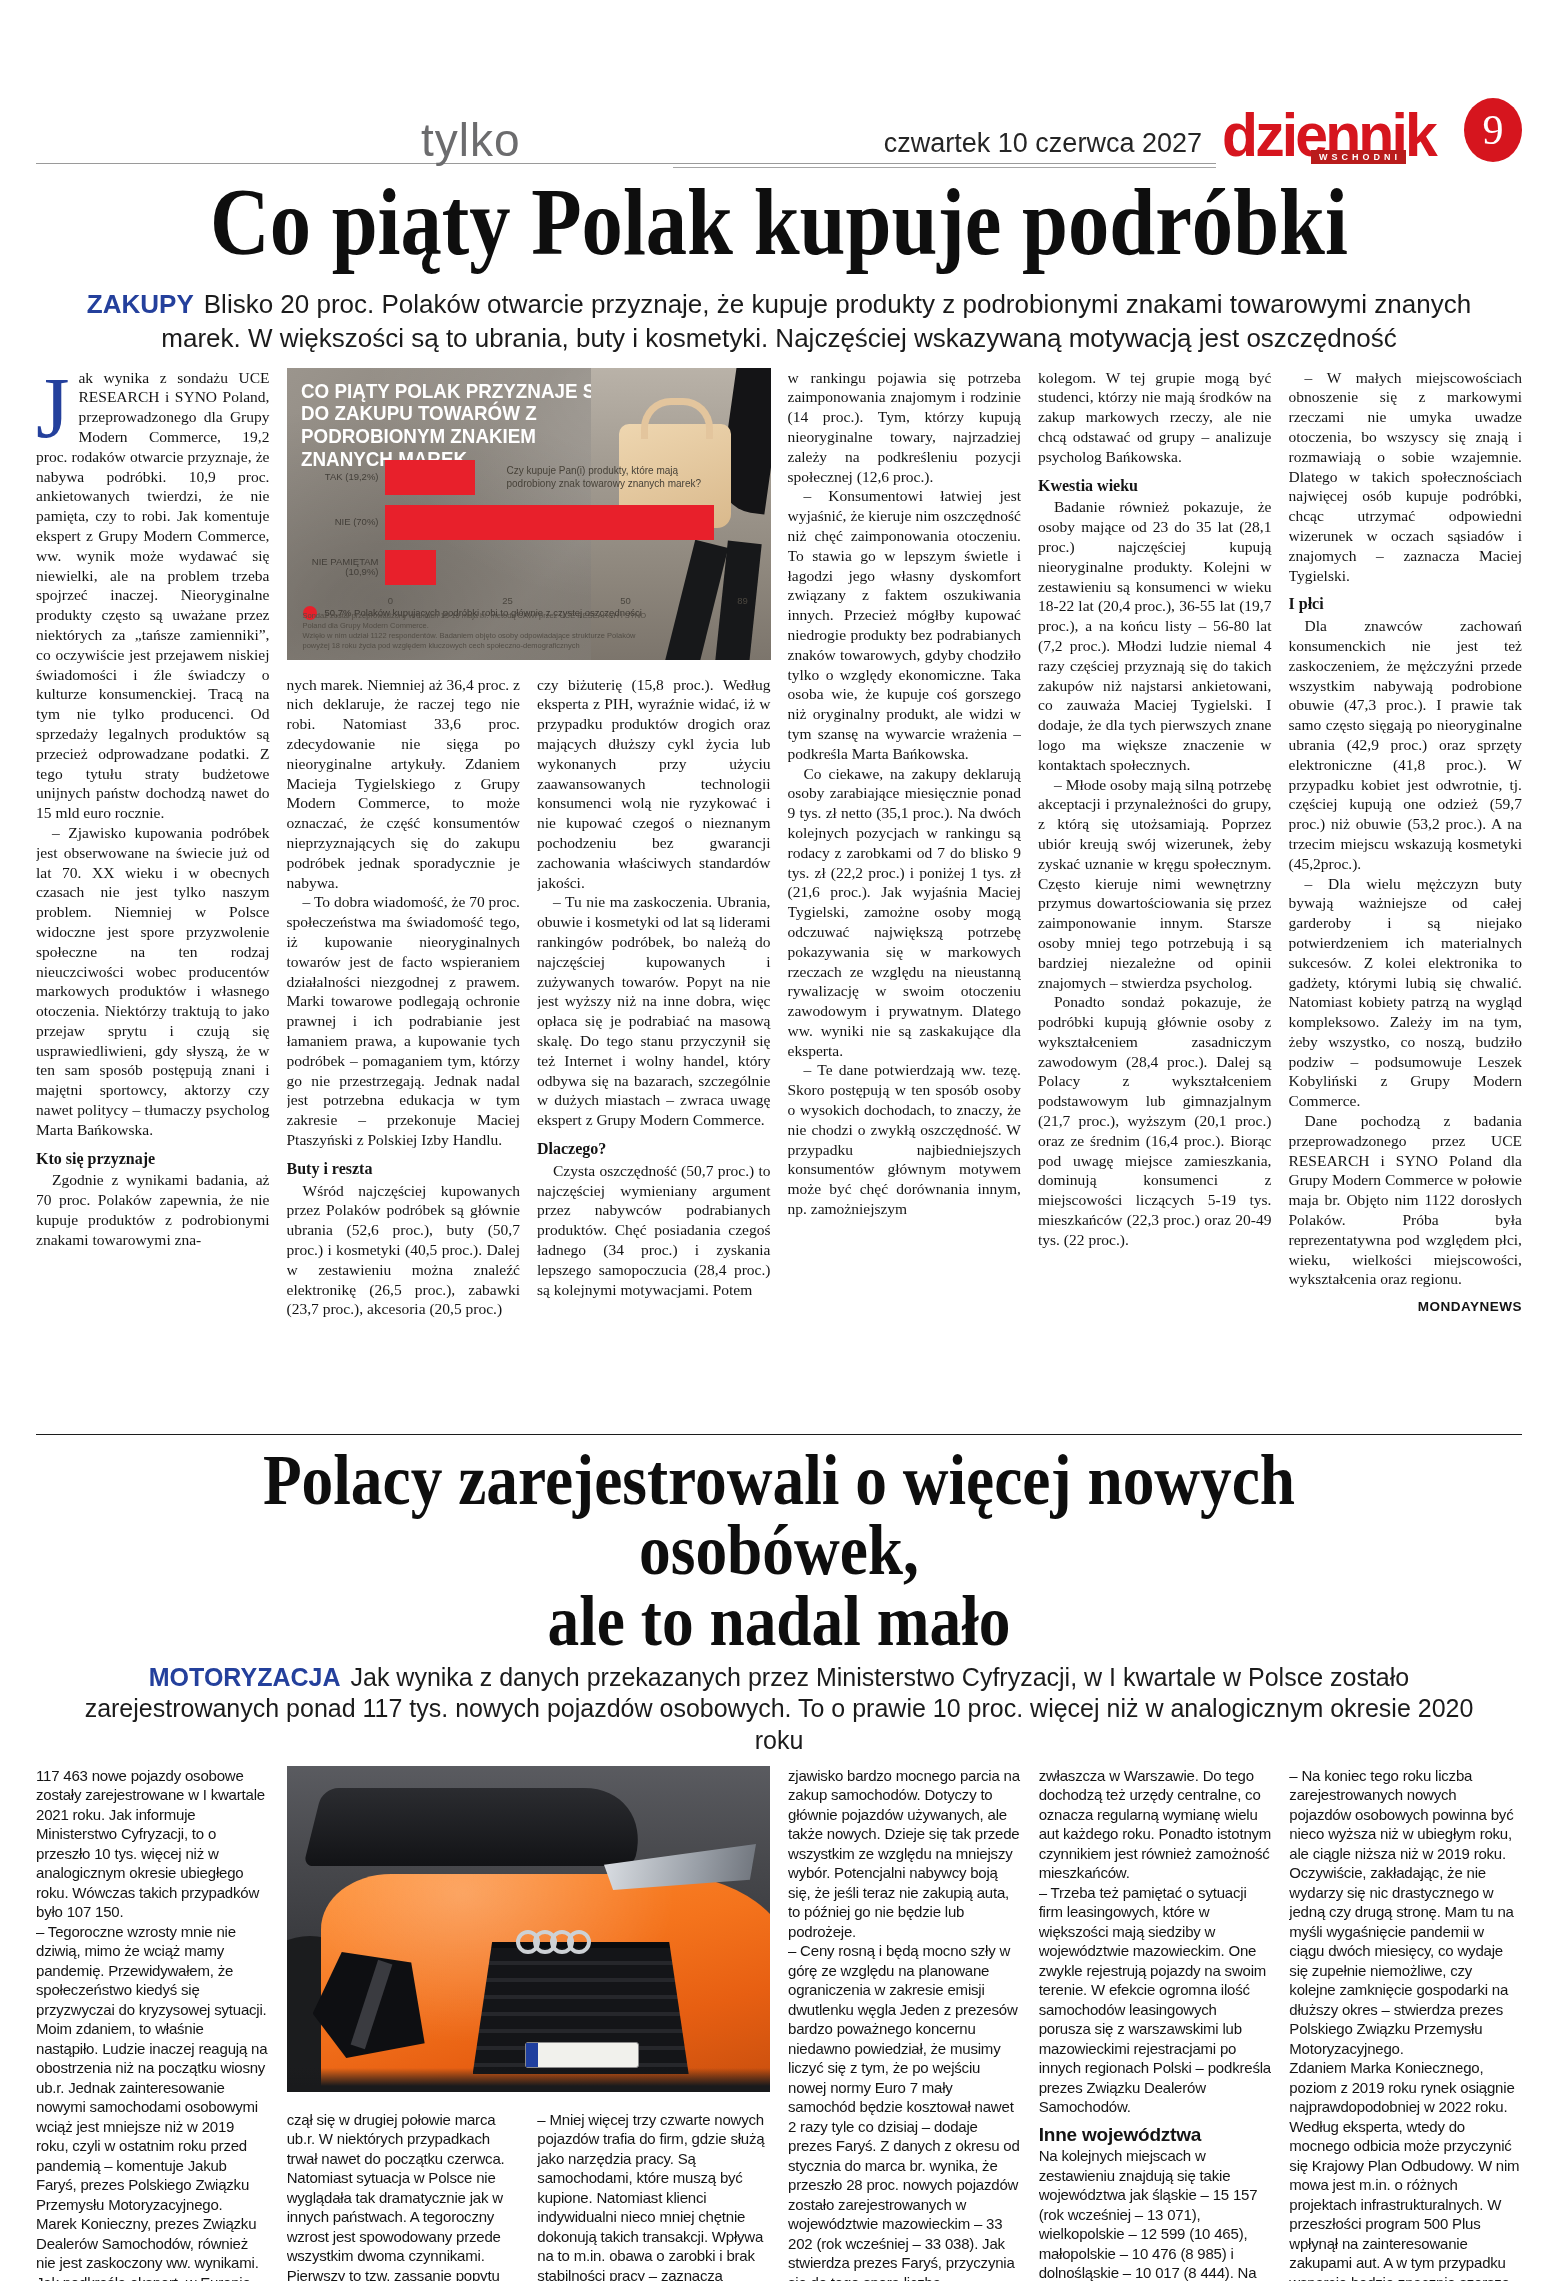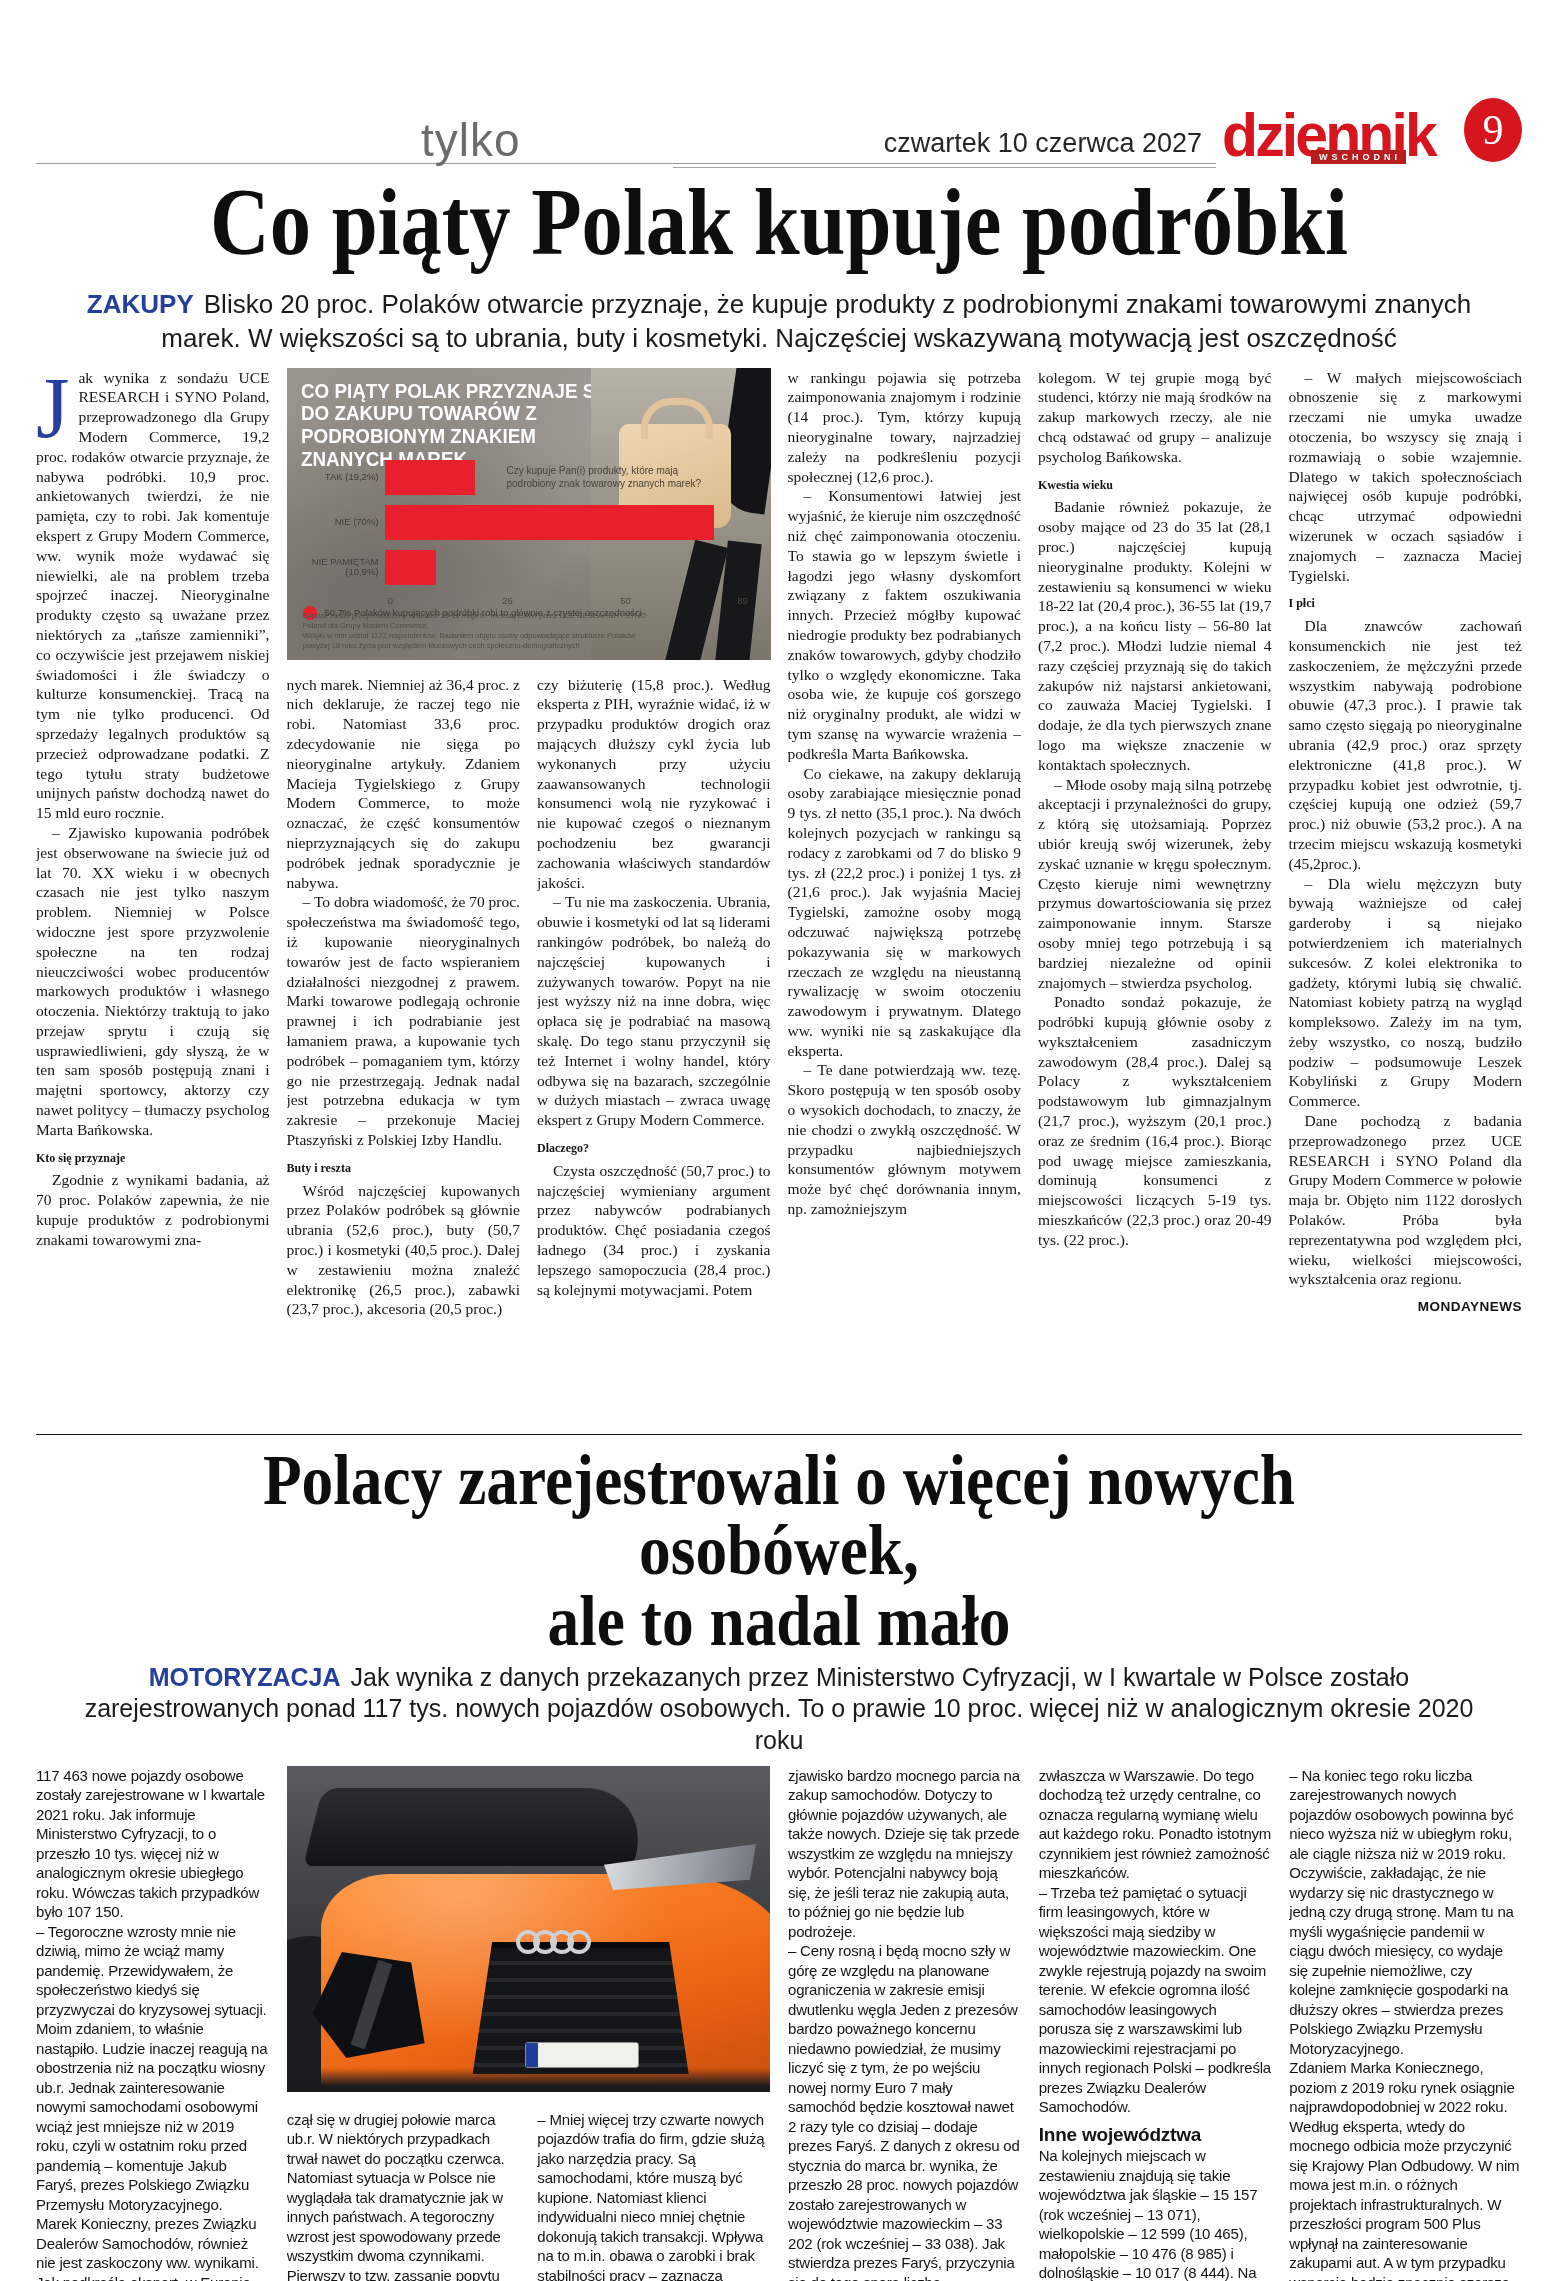--- a/index.html
+++ b/index.html
@@ -58,21 +58,21 @@
   .a2 .kicker .tag { color:#24409c; }
 
   .a1-grid {
     margin-top:12px; height:1050px; overflow:hidden;
     display:grid; grid-template-columns:repeat(6,1fr); column-gap:17px;
     grid-template-rows:300px 1fr;
   }
   .col { font-size:15.5px; line-height:19.8px; text-align:justify; overflow:hidden; }
   .col p { margin:0; }
   .col p.ind { text-indent:16px; }
-  .sec-head { font-size:12px; font-weight:700; text-align:left; margin:9px 0 2px; }
+  .sec-head { font-size:16px; font-weight:700; text-align:left; margin:9px 0 2px; }
   .c1 { grid-area:1/1/3/2; } .c2 { grid-area:2/2/3/3; padding-top:7px; }
   .c3 { grid-area:2/3/3/4; padding-top:7px; }
   .c4 { grid-area:1/4/3/5; } .c5 { grid-area:1/5/3/6; } .c6 { grid-area:1/6/3/7; }
   .dropcap {
     float:left; color:#24409c; font-size:86px; line-height:64px;
     padding:8px 9px 0 0; font-weight:400;
   }
   .credit {
     text-align:right; font-family:"Liberation Sans", sans-serif;
     font-weight:700; font-size:13.5px; letter-spacing:0.5px; margin-top:8px;

